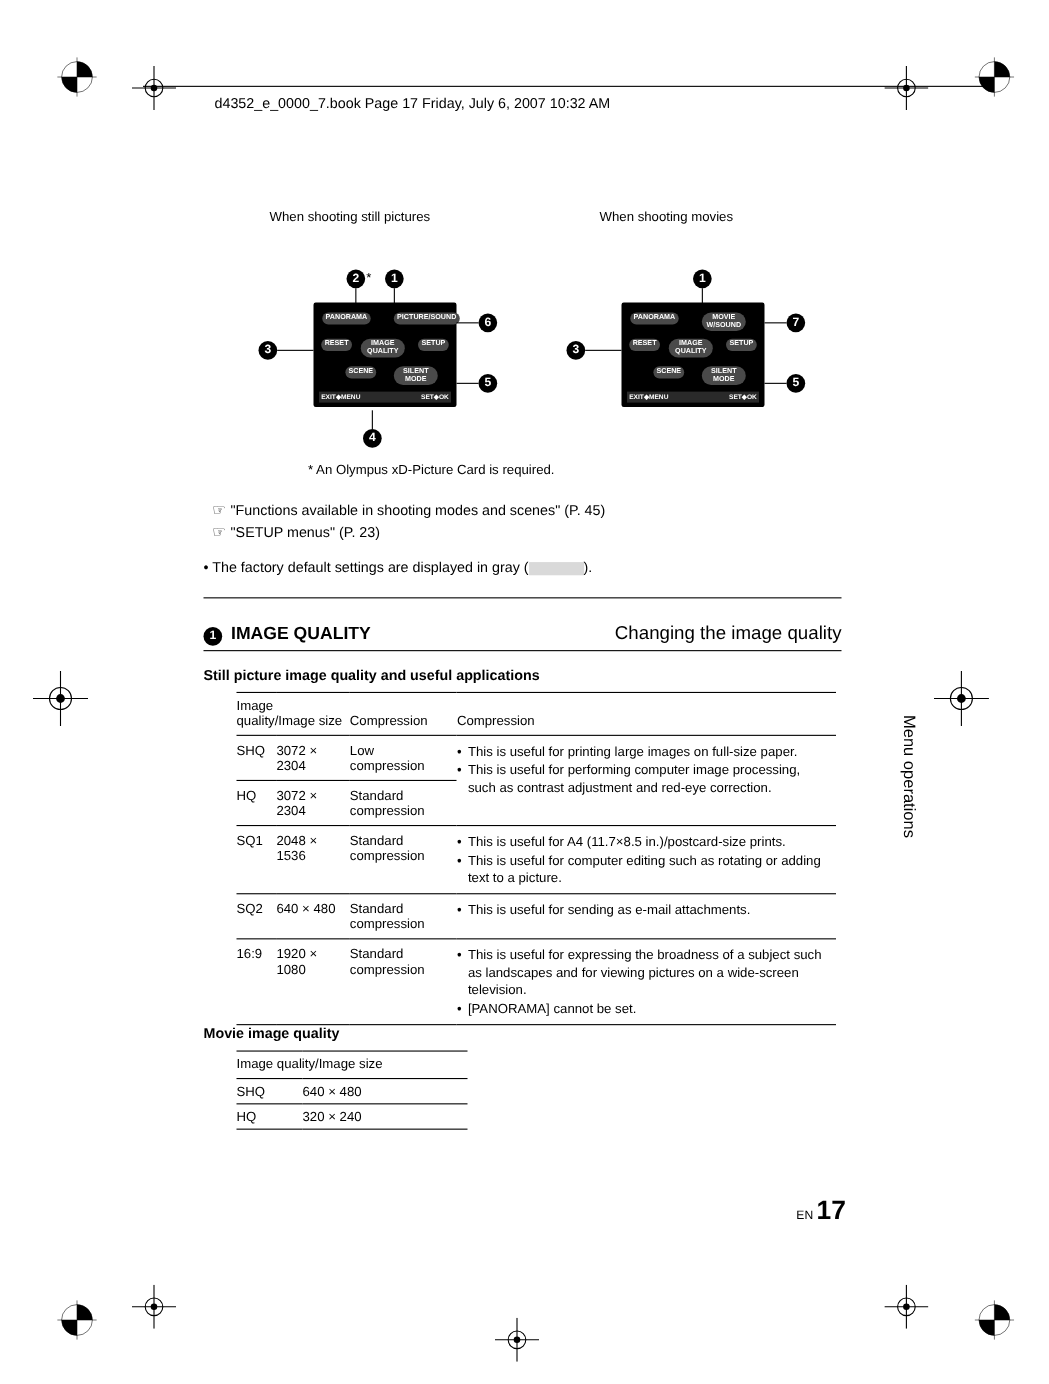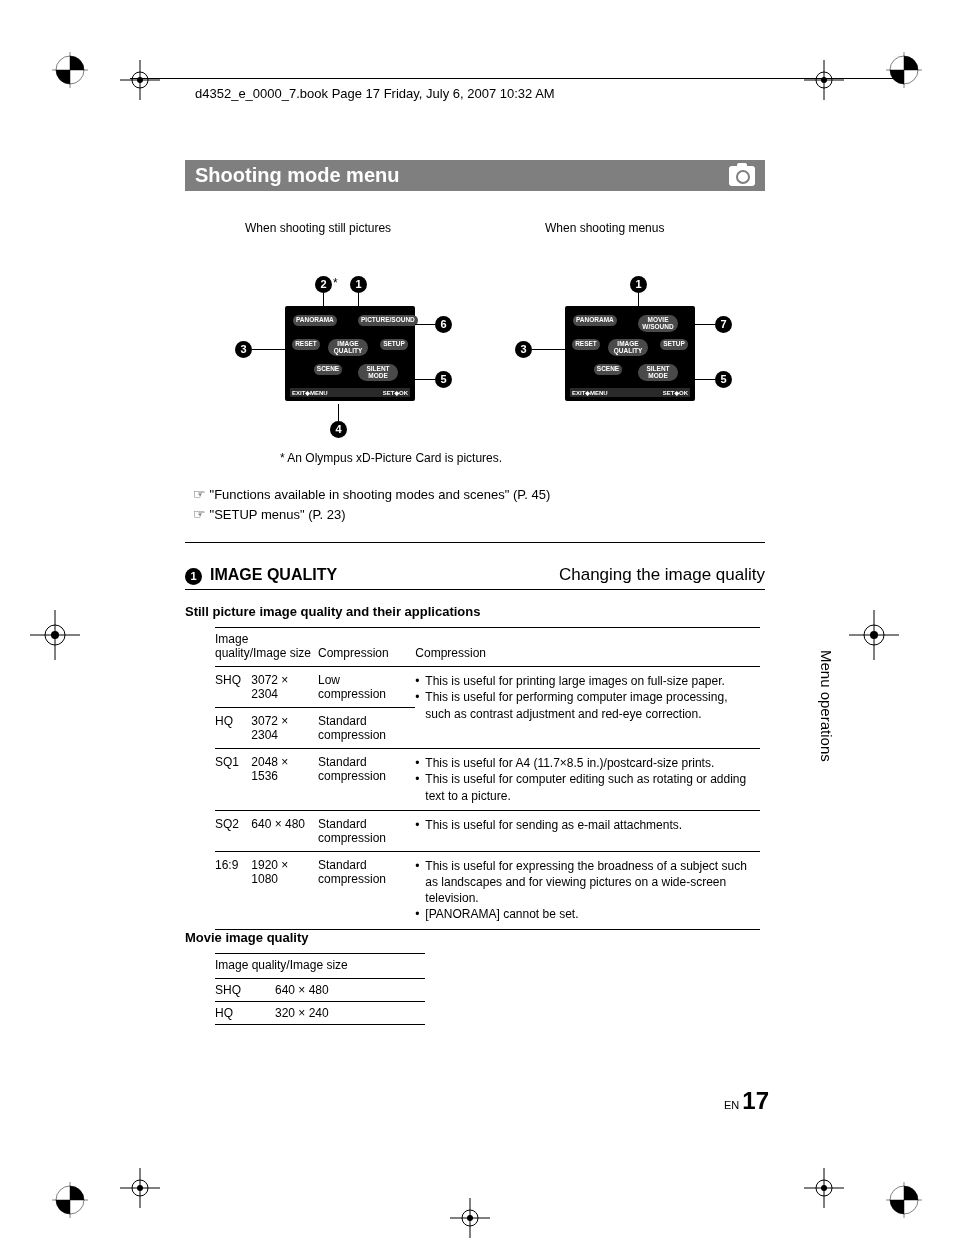--- a/index.html
+++ b/index.html
@@ -313,31 +313,27 @@
     <circle cx="20" cy="20" r="3" fill="#000"></circle>
     <line x1="20" y1="0" x2="20" y2="40" stroke="#000"></line>
     <line x1="0" y1="20" x2="40" y2="20" stroke="#000"></line>
   </svg>
 
 <div class="header-line"></div>
 <div class="header-text">d4352_e_0000_7.book  Page 17  Friday, July 6, 2007  10:32 AM</div>
 
 <div class="page">
 
-  <div class="title-bar">
-    <span>Shooting mode menu</span>
-    <span class="camera-icon"></span>
-  </div>
 
   <div class="diagram-area">
     <div class="diag-left">
       <div class="diagram-caption">When shooting still pictures</div>
     </div>
     <div class="diag-right">
-      <div class="diagram-caption">When shooting menus</div>
+      <div class="diagram-caption">When shooting movies</div>
     </div>
 
     <div class="menu-screen left">
       <div class="menu-inner">
         <div class="mi-row" style="top:6px;left:5px"><span class="mi-bubble">PANORAMA</span></div>
         <div class="mi-row" style="top:6px;left:70px"><span class="mi-bubble">PICTURE/SOUND</span></div>
         <div class="mi-row" style="top:30px;left:-2px"><span class="mi-bubble">RESET</span></div>
         <div class="mi-row" style="top:30px;left:40px"><span class="mi-bubble">IMAGE QUALITY</span></div>
         <div class="mi-row" style="top:30px;left:86px"><span class="mi-bubble">SETUP</span></div>
         <div class="mi-row" style="top:55px;left:20px"><span class="mi-bubble">SCENE</span></div>
@@ -383,36 +379,37 @@
     <div class="callout" style="top:55px;left:445px">1</div>
     <div class="callout" style="top:120px;left:330px">3</div>
     <div class="callout" style="top:150px;left:530px">5</div>
     <div class="callout" style="top:95px;left:530px">7</div>
     <div class="callout-line" style="top:72px;left:453px;width:1px;height:15px"></div>
     <div class="callout-line" style="top:128px;left:347px;width:33px;height:1px"></div>
     <div class="callout-line" style="top:158px;left:510px;width:20px;height:1px"></div>
     <div class="callout-line" style="top:103px;left:510px;width:20px;height:1px"></div>
   </div>
 
-  <div class="footnote">*  An Olympus xD-Picture Card is pictures.</div>
+  <div class="footnote">*  An Olympus xD-Picture Card is required.</div>
 
   <div class="notes">
     <div class="ref"><span class="pointer-icon">☞</span><span>"Functions available in shooting modes and scenes" (P. 45)</span></div>
     <div class="ref"><span class="pointer-icon">☞</span><span>"SETUP menus" (P. 23)</span></div>
+    <div class="bullet" style="margin-top:14px">• <span>The factory default settings are displayed in gray (</span><span class="gray-swatch"></span><span>).</span></div>
   </div>
 
   <hr style="margin-top:18px;border:none;border-top:1px solid #000">
   <div class="section-head">
     <span class="sec-circle">1</span>
     <span class="sec-title">IMAGE QUALITY</span>
     <span class="sec-sub">Changing the image quality</span>
   </div>
   <hr style="margin-top:4px;border:none;border-top:1px solid #000">
 
-  <div class="sub-title">Still picture image quality and their applications</div>
+  <div class="sub-title">Still picture image quality and useful applications</div>
 
   <table class="quality">
 
     <thead>
       <tr>
         <th colspan="2">Image quality/Image size</th>
         <th>Compression</th>
         <th>Compression</th>
       </tr>
     </thead>

